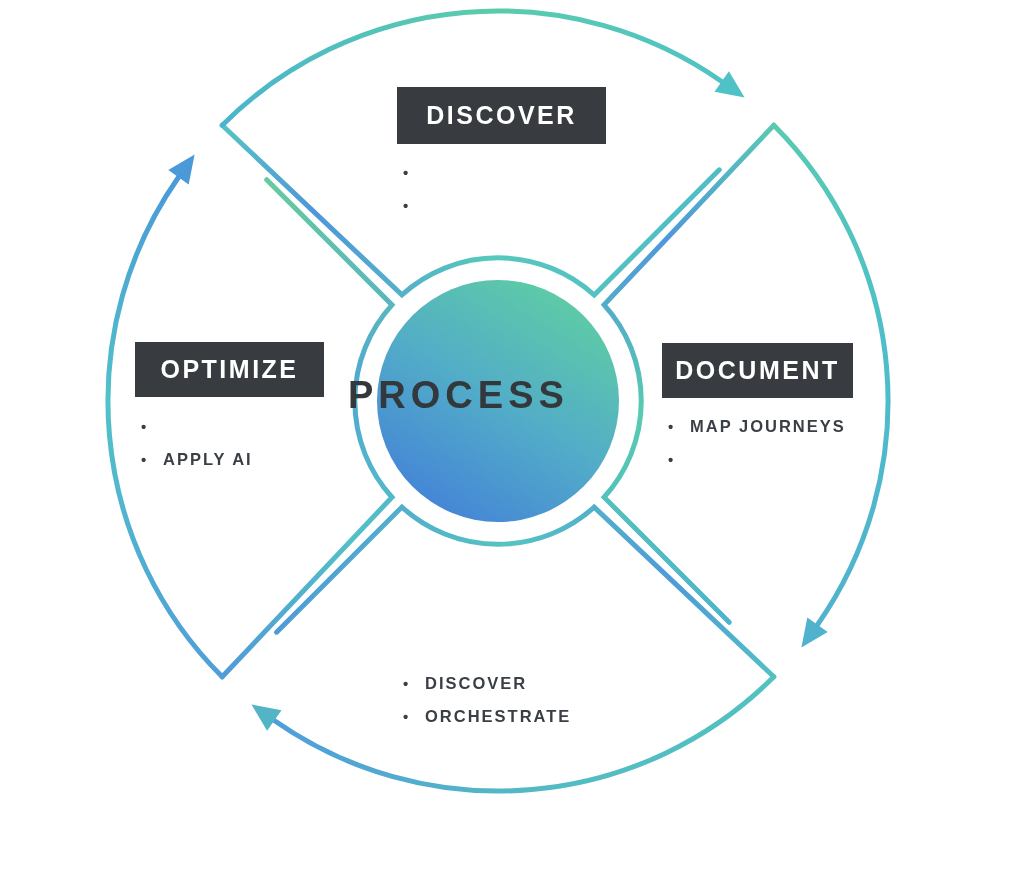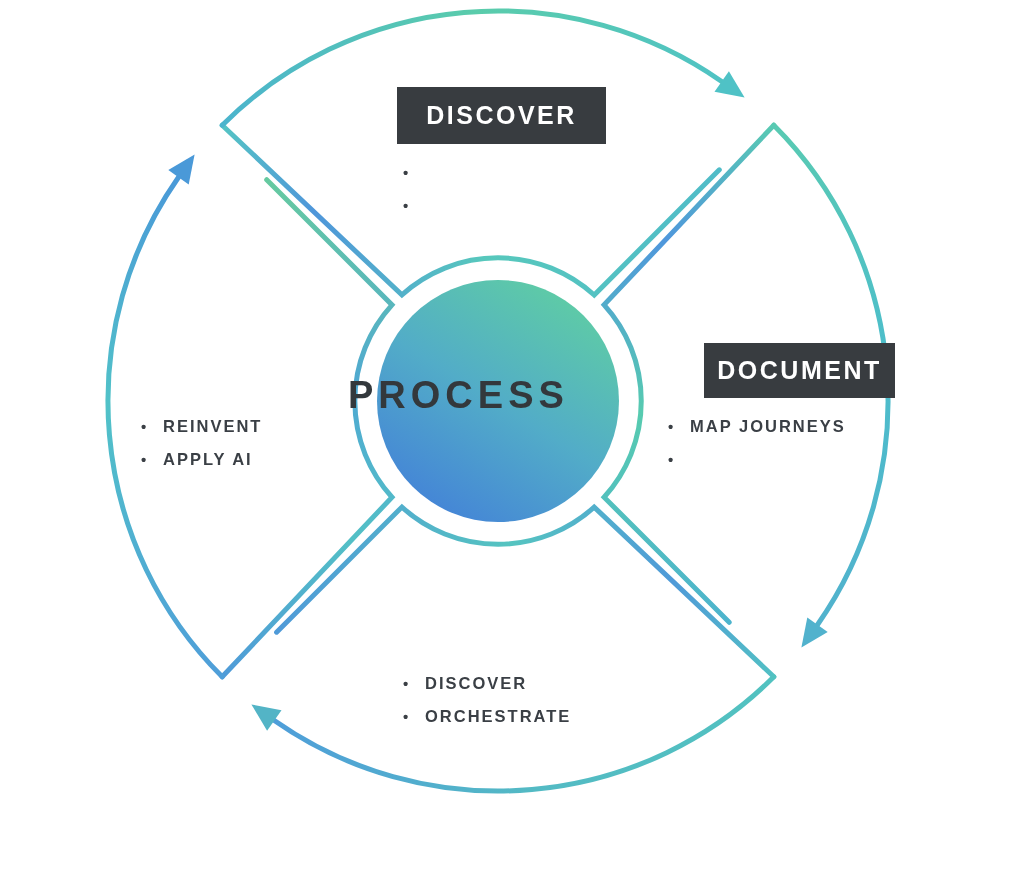--- a/index.html
+++ b/index.html
@@ -18,21 +18,21 @@
   .bullets .dot{flex:0 0 22px;font-size:15px;line-height:25px;color:#3A3F45;}
   .bullets .txt{flex:1 1 auto;}
   #process-label{position:absolute;left:348px;top:374px;width:300px;
        text-align:left;color:#33383C;font-weight:700;font-size:38px;
        letter-spacing:5px;}
   .w-discover{left:403px;top:160px;width:212px;}
   .w-document{left:668px;top:414px;width:200px;}
   .w-optimize{left:141px;top:414px;width:190px;}
   .w-automate{left:403px;top:671px;width:225px;}
   .b-discover{left:397px;top:87px;width:209px;height:57px;}
-  .b-document{left:662px;top:343px;width:191px;height:55px;margin-left:42px;}
+  .b-document{left:662px;top:343px;width:191px;height:55px;}
   .b-optimize{left:135px;top:342px;width:189px;height:55px;}
   .b-automate{left:397px;top:598px;width:191px;height:57px;}
 </style>
 </head>
 <body>
 
 <div id="stage">
 
   <svg width="1024" height="879" viewBox="0 0 1024 879">
     <defs>
@@ -129,24 +129,26 @@
   <ul class="bullets w-document">
     <li>
       <span class="dot">•</span>
       <span class="txt">MAP JOURNEYS</span>
     </li>
     <li>
       <span class="dot">•</span>
     </li>
   </ul>
 
+  <div class="heading-box b-optimize">
+    <span>OPTIMIZE</span>
+  </div>
   <ul class="bullets w-optimize">
     <li>
       <span class="dot">•</span>
-      <span class="txt">REINVENT</span>
     </li>
     <li>
       <span class="dot">•</span>
       <span class="txt">APPLY AI</span>
     </li>
   </ul>
 
   <ul class="bullets w-automate">
     <li>
       <span class="dot">•</span>

